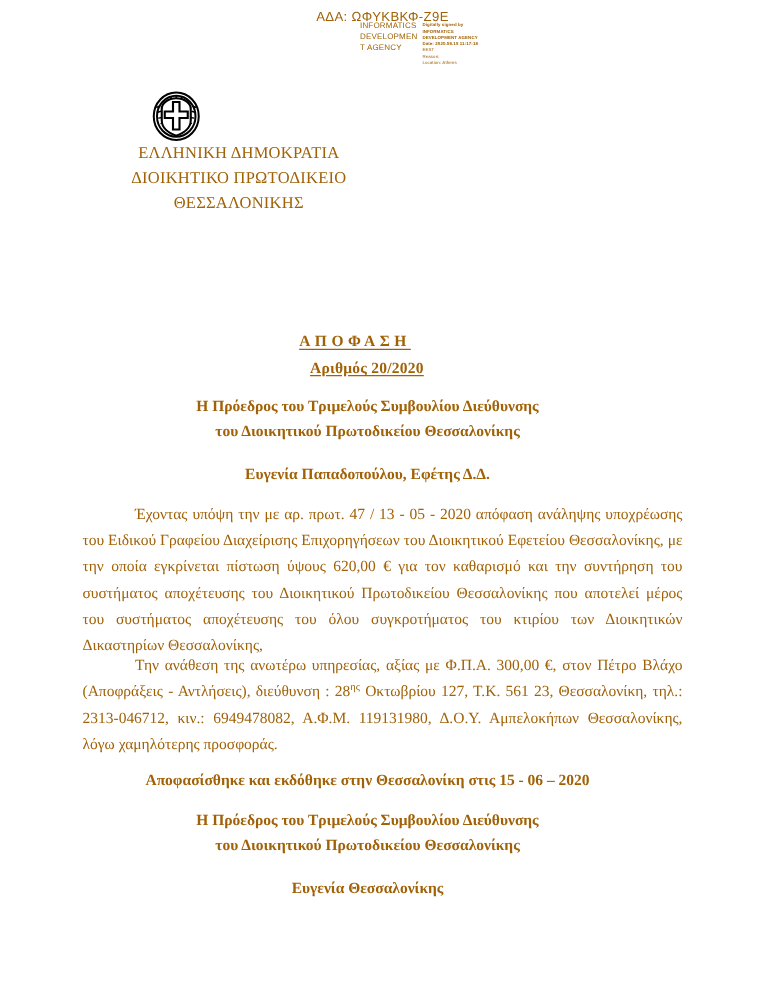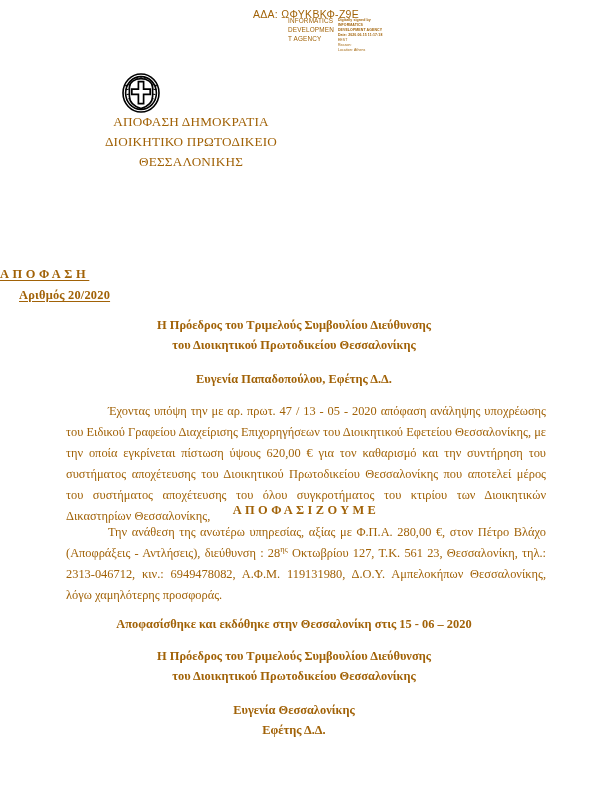--- a/index.html
+++ b/index.html
@@ -90,20 +90,21 @@
     line-height: 1.72;
     white-space: nowrap;
   }
 
   
   .decision-title {
     position: absolute;
     top: 264px;
     left: 0;
     width: 568px;
+    text-align: center;
   }
   .decision-title .dt-main {
     display: inline-block;
     font-size: 12.4px;
     font-weight: 700;
     letter-spacing: 3.6px;
     text-decoration: underline;
     text-underline-offset: 2px;
   }
   .decision-title .dt-num {
@@ -202,21 +203,21 @@
         <path d="M6 14 L9.5 12.5 M6.4 18 L9.8 17 M7.6 22.5 L11 22 M9.4 27 L12.4 25.6 M12 30.6 L14.6 28.8 M15.2 33.6 L17.2 31.2 M19 35.6 L20.2 32.8"></path>
         <path d="M38 14 L34.5 12.5 M37.6 18 L34.2 17 M36.4 22.5 L33 22 M34.6 27 L31.6 25.6 M32 30.6 L29.4 28.8 M28.8 33.6 L26.8 31.2 M25 35.6 L23.8 32.8"></path>
         <path d="M22 4.6 L22 7.4 M17.6 5.2 L18.6 7.8 M26.4 5.2 L25.4 7.8"></path>
       </g>
       <path d="M22 6.6 C15.6 6.6 10.4 10.4 10.4 15.2 L10.4 24.2 C10.4 30.4 16 34.6 22 36.6 C28 34.6 33.6 30.4 33.6 24.2 L33.6 15.2 C33.6 10.4 28.4 6.6 22 6.6 Z" fill="#ffffff" stroke="#000" stroke-width="1.7"></path>
       <path d="M19.4 9.6 L24.6 9.6 L24.6 17.2 L31.2 17.2 L31.2 22.4 L24.6 22.4 L24.6 31.6 L19.4 31.6 L19.4 22.4 L12.8 22.4 L12.8 17.2 L19.4 17.2 Z" fill="#ffffff" stroke="#000" stroke-width="1.7"></path>
     </svg>
   </div>
 
   <div class="authority">
-    <div>ΑΠΟΦΑΣΗ ΔΗΜΟΚΡΑΤΙΑ</div>
+    <div>ΕΛΛΗΝΙΚΗ ΔΗΜΟΚΡΑΤΙΑ</div>
     <div>ΔΙΟΙΚΗΤΙΚΟ ΠΡΩΤΟΔΙΚΕΙΟ</div>
     <div>ΘΕΣΣΑΛΟΝΙΚΗΣ</div>
   </div>
 
 
   <div class="decision-title">
     <div class="dt-main">ΑΠΟΦΑΣΗ</div>
     <div class="dt-num">
       <span>Αριθμός 20/2020</span>
     </div>
@@ -226,31 +227,29 @@
     <div>Η Πρόεδρος του Τριμελούς Συμβουλίου Διεύθυνσης</div>
     <div>του Διοικητικού Πρωτοδικείου Θεσσαλονίκης</div>
   </div>
 
   <div class="center-block cb-person">
     <div>Ευγενία Παπαδοπούλου, Εφέτης Δ.Δ.</div>
   </div>
 
   <div class="body-para para-1">Έχοντας υπόψη την με αρ. πρωτ. 47 / 13 - 05 - 2020 απόφαση ανάληψης υποχρέωσης του Ειδικού Γραφείου Διαχείρισης Επιχορηγήσεων του Διοικητικού Εφετείου Θεσσαλονίκης, με την οποία εγκρίνεται πίστωση ύψους 620,00 € για τον καθαρισμό και την συντήρηση του συστήματος αποχέτευσης του Διοικητικού Πρωτοδικείου Θεσσαλονίκης που αποτελεί μέρος του συστήματος αποχέτευσης του όλου συγκροτήματος του κτιρίου των Διοικητικών Δικαστηρίων Θεσσαλονίκης,</div>
 
-  <div class="apofasizoume">ΑΠΟΦΑΣΙΖΟΥΜΕ</div>
-
-  <div class="body-para para-2"><span>Την ανάθεση της ανωτέρω υπηρεσίας, αξίας με Φ.Π.Α. 280,00 €, στον Πέτρο Βλάχο (Αποφράξεις - Αντλήσεις), διεύθυνση : 28</span><span class="sup-ord">ης</span><span> Οκτωβρίου 127, Τ.Κ. 561 23, Θεσσαλονίκη, τηλ.: 2313-046712, κιν.: 6949478082, Α.Φ.Μ. 119131980, Δ.Ο.Υ. Αμπελοκήπων Θεσσαλονίκης, λόγω χαμηλότερης προσφοράς.</span></div>
+
+  <div class="body-para para-2"><span>Την ανάθεση της ανωτέρω υπηρεσίας, αξίας με Φ.Π.Α. 300,00 €, στον Πέτρο Βλάχο (Αποφράξεις - Αντλήσεις), διεύθυνση : 28</span><span class="sup-ord">ης</span><span> Οκτωβρίου 127, Τ.Κ. 561 23, Θεσσαλονίκη, τηλ.: 2313-046712, κιν.: 6949478082, Α.Φ.Μ. 119131980, Δ.Ο.Υ. Αμπελοκήπων Θεσσαλονίκης, λόγω χαμηλότερης προσφοράς.</span></div>
 
   <div class="center-block cb-issued">
     <div>Αποφασίσθηκε και εκδόθηκε στην Θεσσαλονίκη στις 15 - 06 – 2020</div>
   </div>
 
   <div class="center-block cb-closing">
     <div>Η Πρόεδρος του Τριμελούς Συμβουλίου Διεύθυνσης</div>
     <div>του Διοικητικού Πρωτοδικείου Θεσσαλονίκης</div>
   </div>
 
   <div class="center-block cb-signature">
     <div>Ευγενία Θεσσαλονίκης</div>
-    <div>Εφέτης Δ.Δ.</div>
   </div>
 
 </div>
 
 </body></html>

